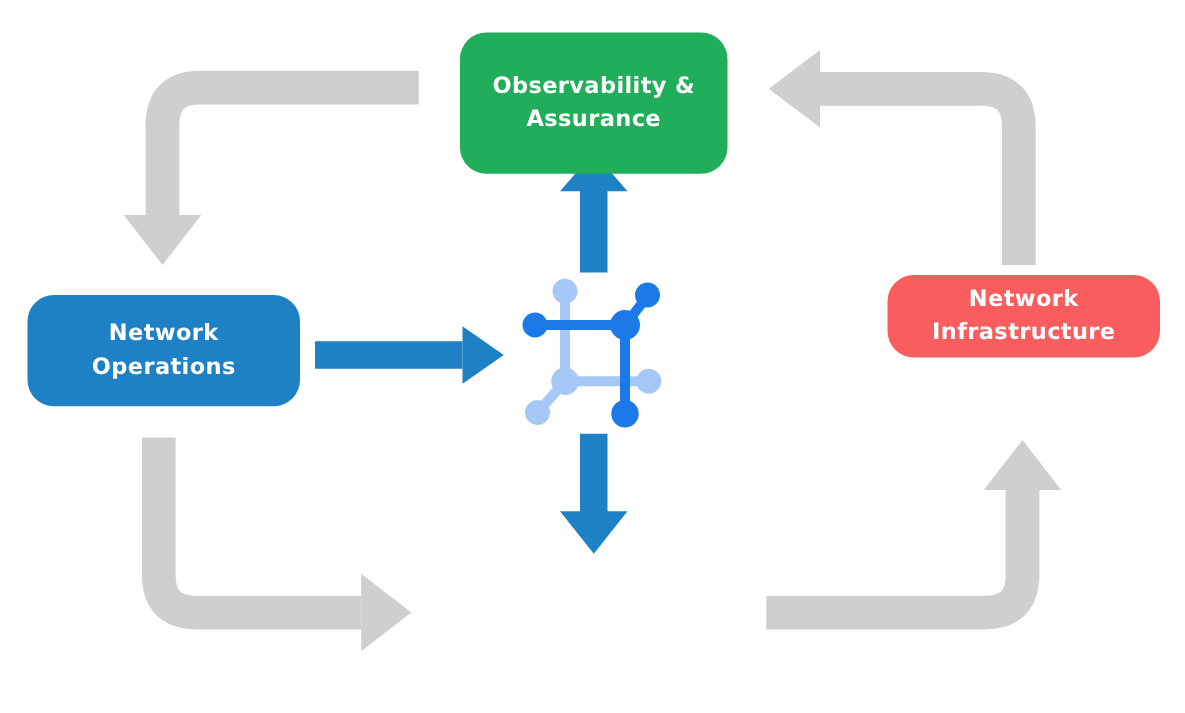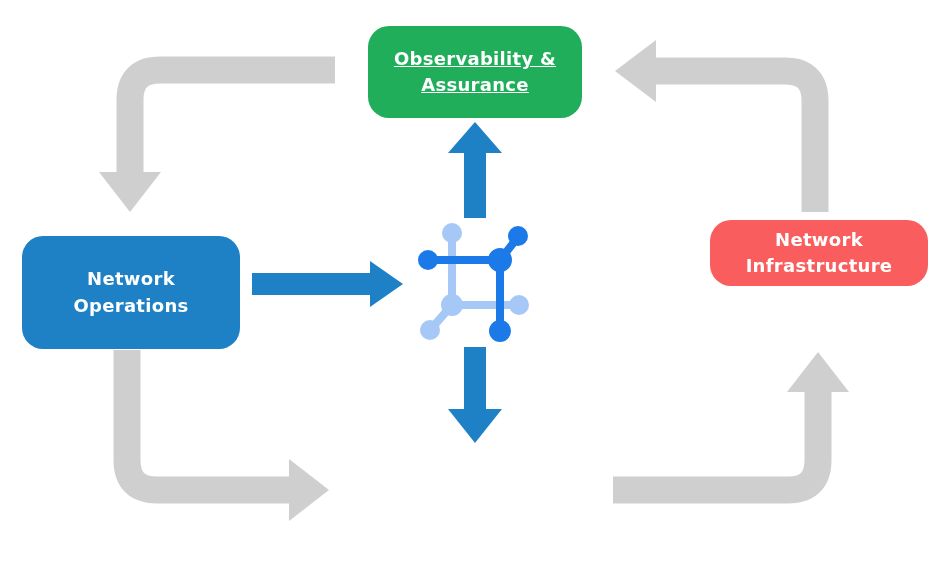--- a/index.html
+++ b/index.html
@@ -30,22 +30,22 @@
     justify-content: center;
     text-align: center;
     color: #ffffff;
     font-size: 18px;
     font-weight: 700;
     letter-spacing: 0.3px;
     line-height: 1.45;
     padding: 6px 14px;
     box-sizing: border-box;
   }
-  .node-green  { left: 368px; top: 26px;  width: 214px; height: 92px; background: #21AE5A; text-decoration: underline; }
-  .node-blue   { left: 22px;  top: 236px; width: 218px; height: 113px; background: #1E81C5; }
+  .node-green  { left: 368px; top: 26px;  width: 214px; height: 113px; background: #21AE5A; }
+  .node-blue   { left: 22px;  top: 236px; width: 218px; height: 89px; background: #1E81C5; }
   .node-red    { left: 710px; top: 220px; width: 218px; height: 66px; background: #F95D5D; }
   .node-yellow { left: 367px; top: 452px; width: 213px; height: 86px; background: #FDBC12; }
 </style>
 </head>
 <body>
 
 <div class="stage">
 
   <svg class="arrow-layer" viewBox="0 0 948 570">
 

